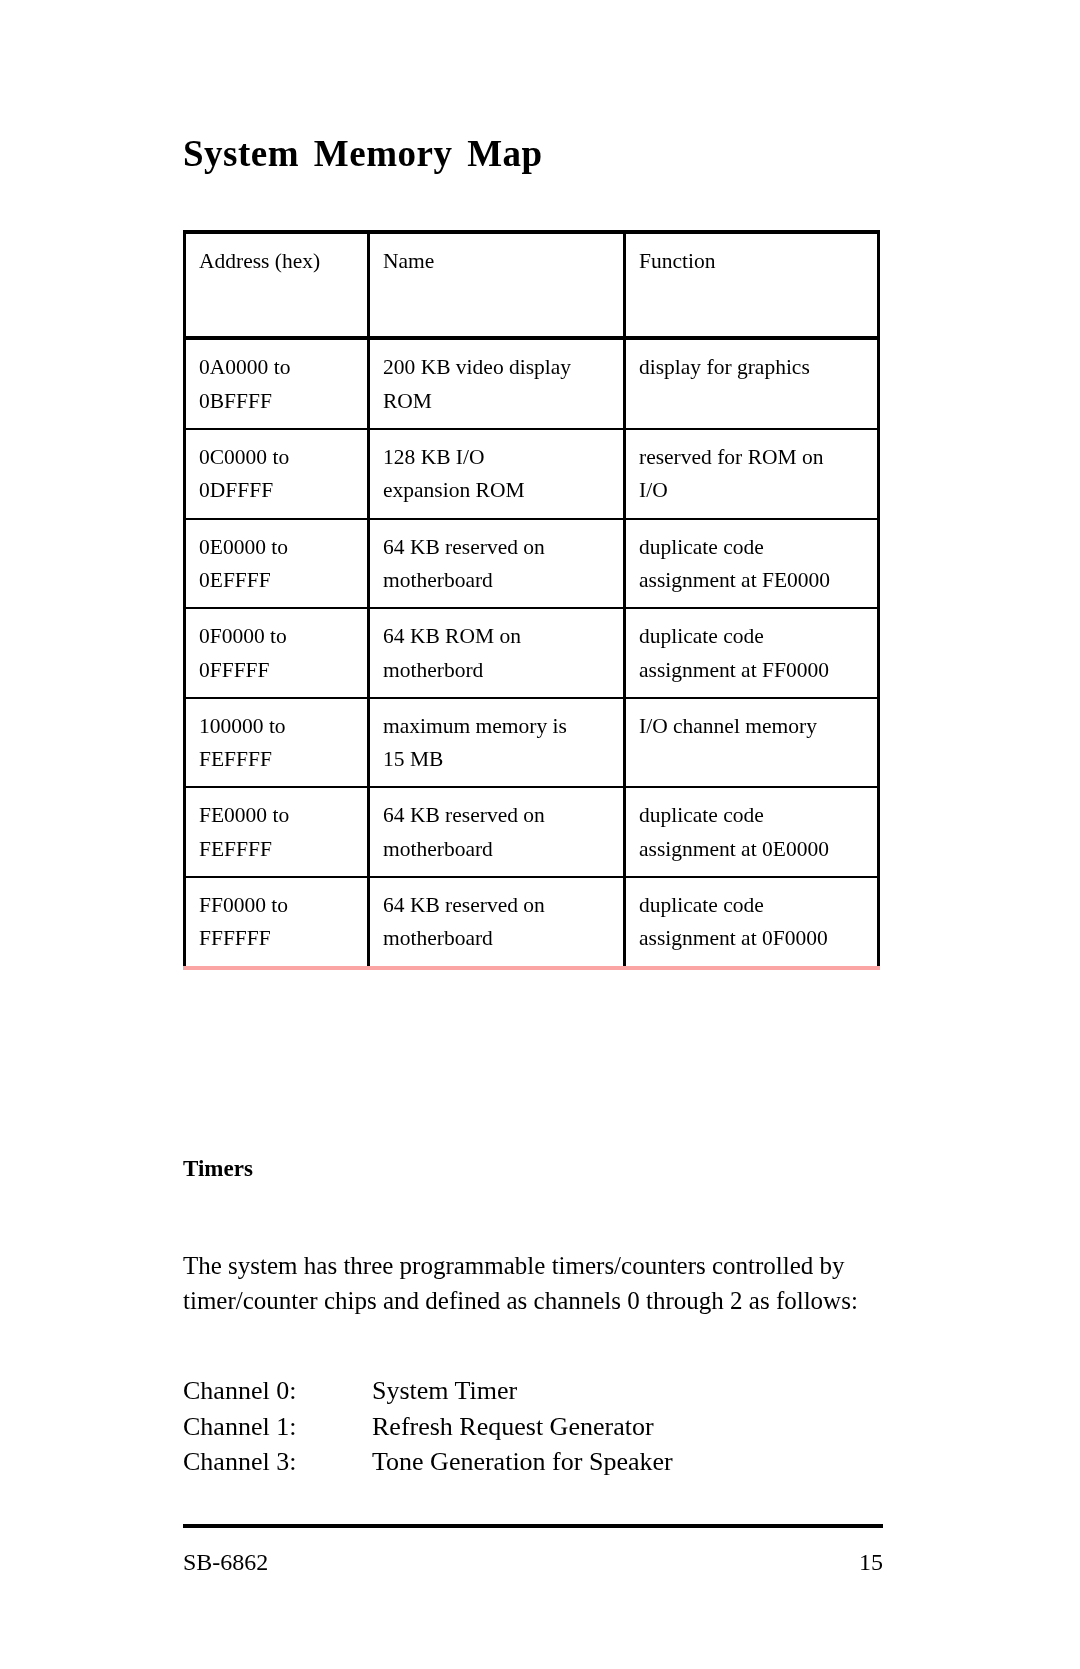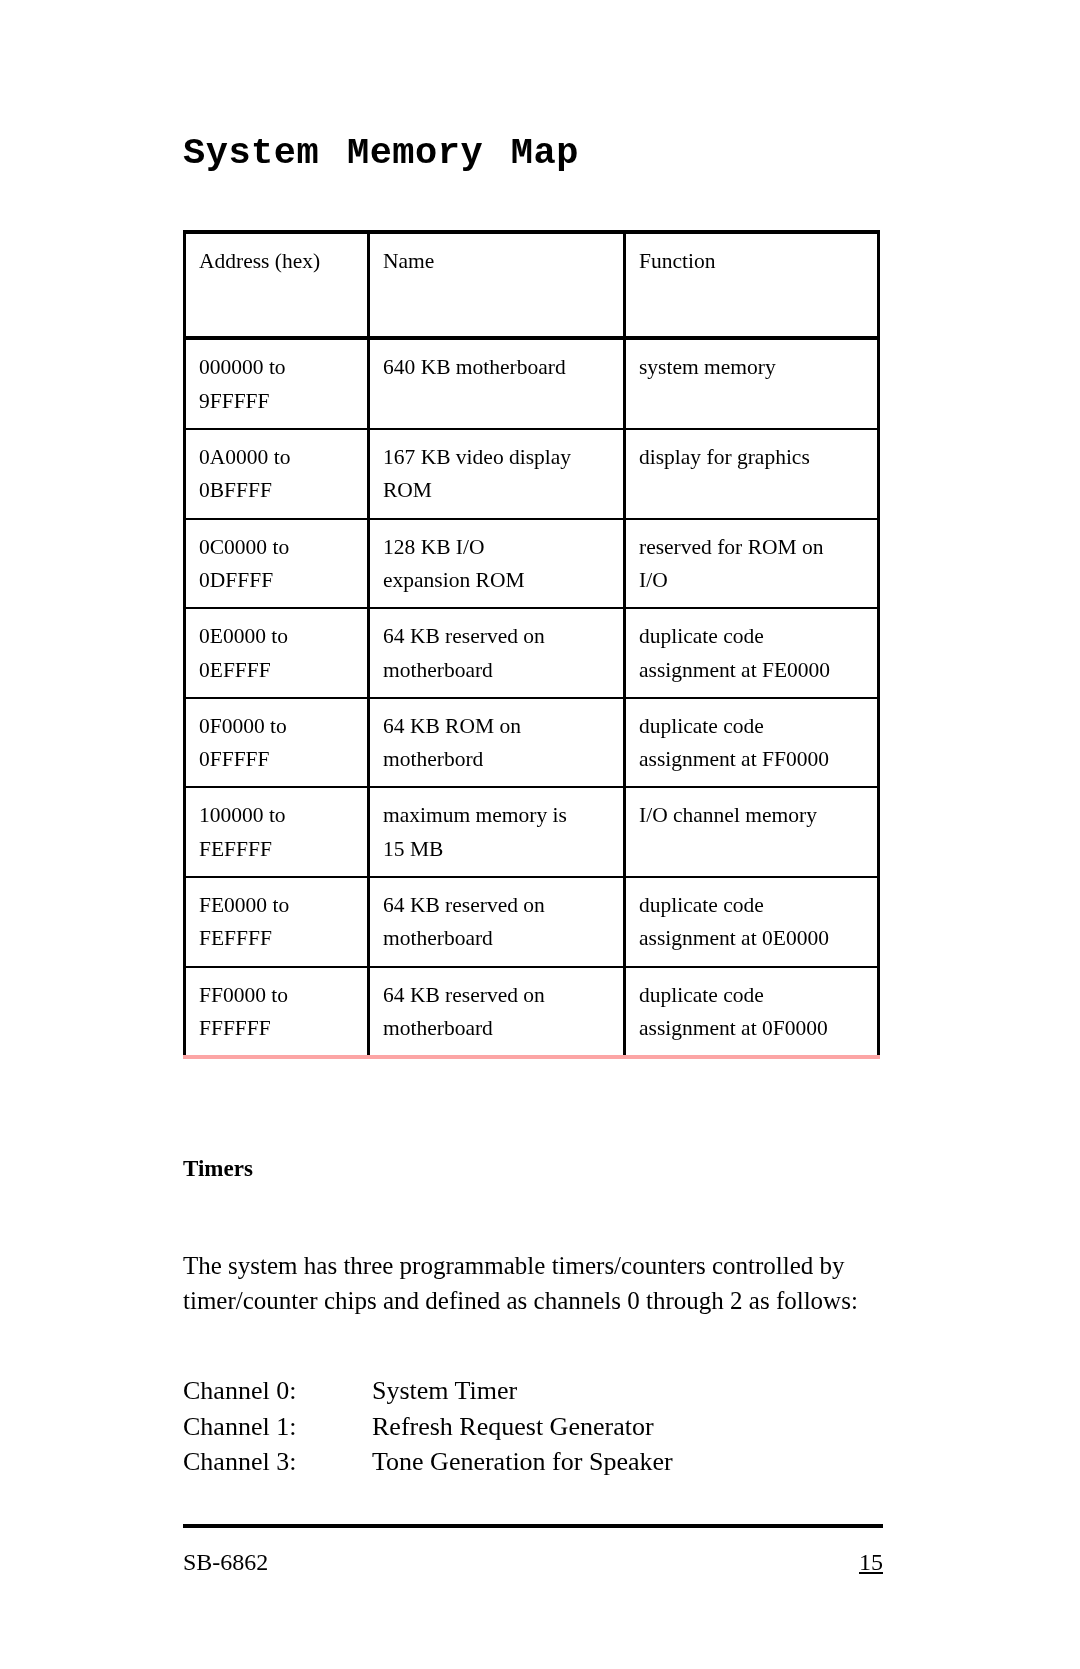--- a/index.html
+++ b/index.html
@@ -35,21 +35,20 @@
     font-size: 37px;
     font-weight: bold;
     letter-spacing: 0.5px;
     word-spacing: 5px;
     margin: 0;
     padding: 0;
     position: absolute;
     left: 0;
     top: 132px;
     white-space: nowrap;
-    font-family: Liberation Mono, monospace;
   }
 
   
   .memtable-wrap {
     position: absolute;
     left: 0;
     top: 230px;
     width: 694px;
   }
   table.memtable {
@@ -143,21 +142,20 @@
   }
   .footer-left {
     position: absolute;
     left: 0;
     top: 0;
   }
   .footer-right {
     position: absolute;
     right: 0;
     top: 0;
-    text-decoration: underline;
   }
 </style>
 </head>
 <body>
 
 <div class="page">
   <div class="content">
 
     <h1 class="page-title">System Memory Map</h1>
 
@@ -171,37 +169,25 @@
         <thead>
           <tr>
             <th>Address (hex)</th>
             <th>Name</th>
             <th>Function</th>
           </tr>
         </thead>
         <tbody>
           <tr>
             <td>
-              <span class="cell-line">000000 to</span>
-              <span class="cell-line">9FFFFF</span>
-            </td>
-            <td>
-              <span class="cell-line">640 KB motherboard</span>
-            </td>
-            <td>
-              <span class="cell-line">system memory</span>
-            </td>
-          </tr>
-          <tr>
-            <td>
               <span class="cell-line">0A0000 to</span>
               <span class="cell-line">0BFFFF</span>
             </td>
             <td>
-              <span class="cell-line">167 KB video display</span>
+              <span class="cell-line">200 KB video display</span>
               <span class="cell-line">ROM</span>
             </td>
             <td>
               <span class="cell-line">display for graphics</span>
             </td>
           </tr>
           <tr>
             <td>
               <span class="cell-line">0C0000 to</span>
               <span class="cell-line">0DFFFF</span>

